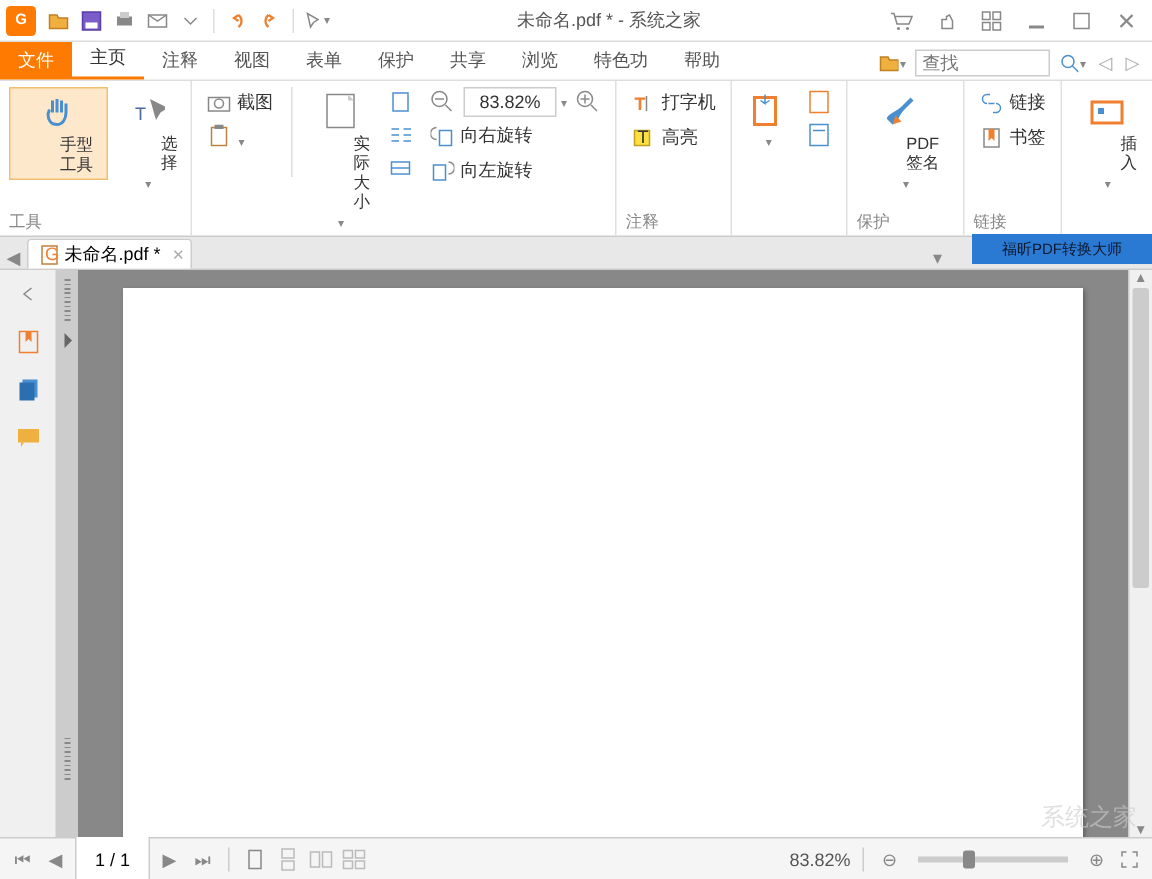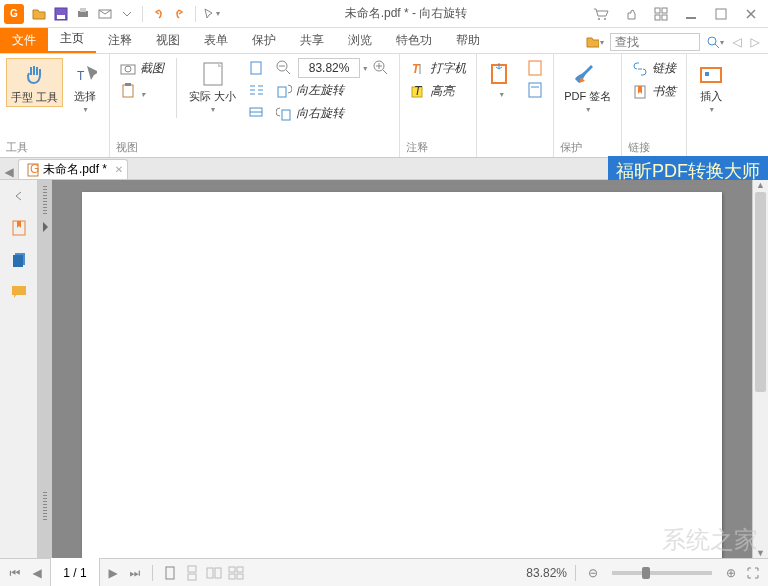--- a/index.html
+++ b/index.html
@@ -23,34 +23,34 @@
 .nav-btn { width:14px; height:14px; color:#aaa; cursor:pointer; text-align:center; }
 
 
 .ribbon { height:104px; background:#fff; display:flex; border-bottom:1px solid #ccc; }
 .rgroup { border-right:1px solid #e0e0e0; padding:4px 6px 2px; display:flex; flex-direction:column; position:relative; }
 .rgroup-body { flex:1; display:flex; align-items:flex-start; gap:4px; }
 .rgroup-label { color:#888; font-size:11px; padding-top:2px; }
 .bigbtn { display:flex; flex-direction:column; align-items:center; gap:2px; padding:2px 4px; cursor:pointer; min-width:36px; }
 .bigbtn.sel { background:#fde8cc; border:1px solid #f0c070; }
 .bigbtn .ic { width:28px; height:28px; display:flex; align-items:center; justify-content:center; }
-.bigbtn .lab { font-size:11px; text-align:left; line-height:13px; color:#333; }
+.bigbtn .lab { font-size:11px; text-align:left; line-height:13px; color:#333;margin-left:29px; }
 .col { display:flex; flex-direction:column; gap:2px; }
-.smbtn { display:flex; align-items:flex-end; gap:4px; padding:2px 4px; cursor:pointer; font-size:11px; color:#333; white-space:nowrap;font-style:italic; }
+.smbtn { display:flex; align-items:flex-end; gap:4px; padding:2px 4px; cursor:pointer; font-size:11px; color:#333; white-space:nowrap; }
 .smbtn .ic { width:16px; height:16px; display:flex; align-items:center; justify-content:center; }
 .zoom-box { display:flex; align-items:center; gap:2px; }
 .zoom-val { width:62px; height:20px; border:1px solid #ccc; text-align:center; line-height:18px; color:#333; background:#fff; }
 .dd { font-size:8px; color:#888; margin-left:1px; }
 
 
 .tabstrip { height:22px; background:#e8e8e8; display:flex; align-items:flex-end; border-bottom:1px solid #ccc; position:relative; }
 .tabstrip .arrow { width:18px; text-align:center; color:#888; cursor:pointer; }
 .doctab { height:20px; background:#fff; border:1px solid #ccc; border-bottom:none; border-radius:3px 3px 0 0; padding:0 20px 0 8px; display:flex; align-items:center; gap:4px; position:relative; font-size:11px; }
 .doctab .close { position:absolute; right:4px; color:#aaa; cursor:pointer; font-size:10px; }
-.promo { position:absolute; right:0; top:-2px; background:#2a7ad4; color:#fef9c3; padding:3px 8px; font-size:18px; font-weight:500; }
+.promo { position:absolute; right:0; top:-2px; background:#2a7ad4; color:#0f172a; padding:3px 20px; font-size:10px; font-weight:500; }
 
 
 .content { height:378px; display:flex; background:#e8e8e8; }
 .sidepanel { width:38px; background:#f0f0f0; border-right:1px solid #ccc; display:flex; flex-direction:column; align-items:center; padding-top:6px; gap:12px; }
 .sidepanel .sp { width:20px; height:20px; cursor:pointer; display:flex; align-items:center; justify-content:center; }
 .gutter { width:14px; background:#ccc; position:relative; }
 .gut-dots { width:4px; height:30px; background:repeating-linear-gradient(#888,#888 1px,transparent 1px,transparent 3px); margin:6px auto; }
 .gut-tri { width:0; height:0; border-top:5px solid transparent; border-bottom:5px solid transparent; border-left:5px solid #666; margin:2px auto; }
 .page-area { flex:1; background:#888; display:flex; justify-content:center; align-items:flex-start; padding:12px; overflow:hidden; position:relative; }
 .page { width:640px; height:480px; background:#fff; box-shadow:1px 1px 3px rgba(0,0,0,.3); }
@@ -59,21 +59,21 @@
 .vscroll .arr { text-align:center; color:#888; font-size:9px; cursor:pointer; }
 
 
 .status { height:28px; background:#f5f5f5; border-top:1px solid #ccc; display:flex; align-items:center; padding:0 6px; gap:4px; }
 .status .sb { width:18px; height:18px; display:flex; align-items:center; justify-content:center; color:#888; cursor:pointer; }
 .status .sep { width:1px; height:16px; background:#ccc; margin:0 4px; }
 .page-input { width:50px; height:35px; border:1px solid #ccc; text-align:center; background:#fff; }
 .status .flex { flex:1; }
 .zoom-slider { width:100px; height:4px; background:#ccc; position:relative; margin:0 6px; }
 .zoom-slider .handle { position:absolute; left:30px; top:-4px; width:8px; height:12px; background:#888; border-radius:2px; }
-.watermark { position:absolute; right:10px; bottom:30px; color:#ccc; font-size:24px; opacity:.6; pointer-events:none; }
+.watermark { position:absolute; right:10px; bottom:30px; color:#ccc; font-size:16px; opacity:.6; pointer-events:none; }
 
 svg { display:block; }
 </style>
 </head>
 <body>
 
 <div class="titlebar">
   <div class="tb-logo">G</div>
   <div class="tb-icon">
       <svg width="14" height="14">
@@ -114,21 +114,21 @@
         <path d="M6 3a5 5 0 0 0 0 8M6 3l3 2-3 2" fill="none" stroke="#f08030" stroke-width="1.5"></path>
       </svg>
     </div>
   <div class="tb-sep"></div>
   <div class="tb-icon">
       <svg width="14" height="14">
         <path d="M3 2l2 9 2-3 3-2z" fill="none" stroke="#888"></path>
       </svg>
       <span class="dd">▾</span>
     </div>
-  <div class="tb-title">未命名.pdf * - 向右旋转</div>
+  <div class="tb-title">未命名.pdf * - 系统之家</div>
   <div class="tb-right">
     <div class="tb-icon">
         <svg width="16" height="14">
           <path d="M1 2h2l2 7h8l2-5H4" fill="none" stroke="#888"></path>
           <circle cx="6" cy="12" r="1" fill="#888"></circle>
           <circle cx="12" cy="12" r="1" fill="#888"></circle>
         </svg>
       </div>
     <div class="tb-icon">
         <svg width="14" height="14">
@@ -297,34 +297,34 @@
                   <line x1="3" y1="6" x2="9" y2="6" stroke="#888"></line>
                   <line x1="6" y1="3" x2="6" y2="9" stroke="#888"></line>
                   <line x1="10" y1="10" x2="14" y2="14" stroke="#888"></line>
                 </svg>
               </div>
             </div>
         </div>
         <div class="smbtn">
             <div class="ic">
               <svg width="16" height="16">
+                <rect x="6" y="4" width="8" height="10" fill="none" stroke="#4a90d0"></rect>
+                <path d="M4 2a4 4 0 0 0 0 8" fill="none" stroke="#888"></path>
+              </svg>
+            </div>
+            <span>向右旋转</span>
+          </div>
+        <div class="smbtn">
+            <div class="ic">
+              <svg width="16" height="16">
                 <rect x="2" y="4" width="8" height="10" fill="none" stroke="#4a90d0"></rect>
                 <path d="M12 2a4 4 0 0 1 0 8" fill="none" stroke="#888"></path>
               </svg>
             </div>
             <span>向左旋转</span>
-          </div>
-        <div class="smbtn">
-            <div class="ic">
-              <svg width="16" height="16">
-                <rect x="6" y="4" width="8" height="10" fill="none" stroke="#4a90d0"></rect>
-                <path d="M4 2a4 4 0 0 0 0 8" fill="none" stroke="#888"></path>
-              </svg>
-            </div>
-            <span>向右旋转</span>
           </div>
       </div>
     </div>
     <div class="rgroup-label">视图</div>
   </div>
 
   <div class="rgroup">
     <div class="rgroup-body">
       <div class="col">
         <div class="smbtn">

